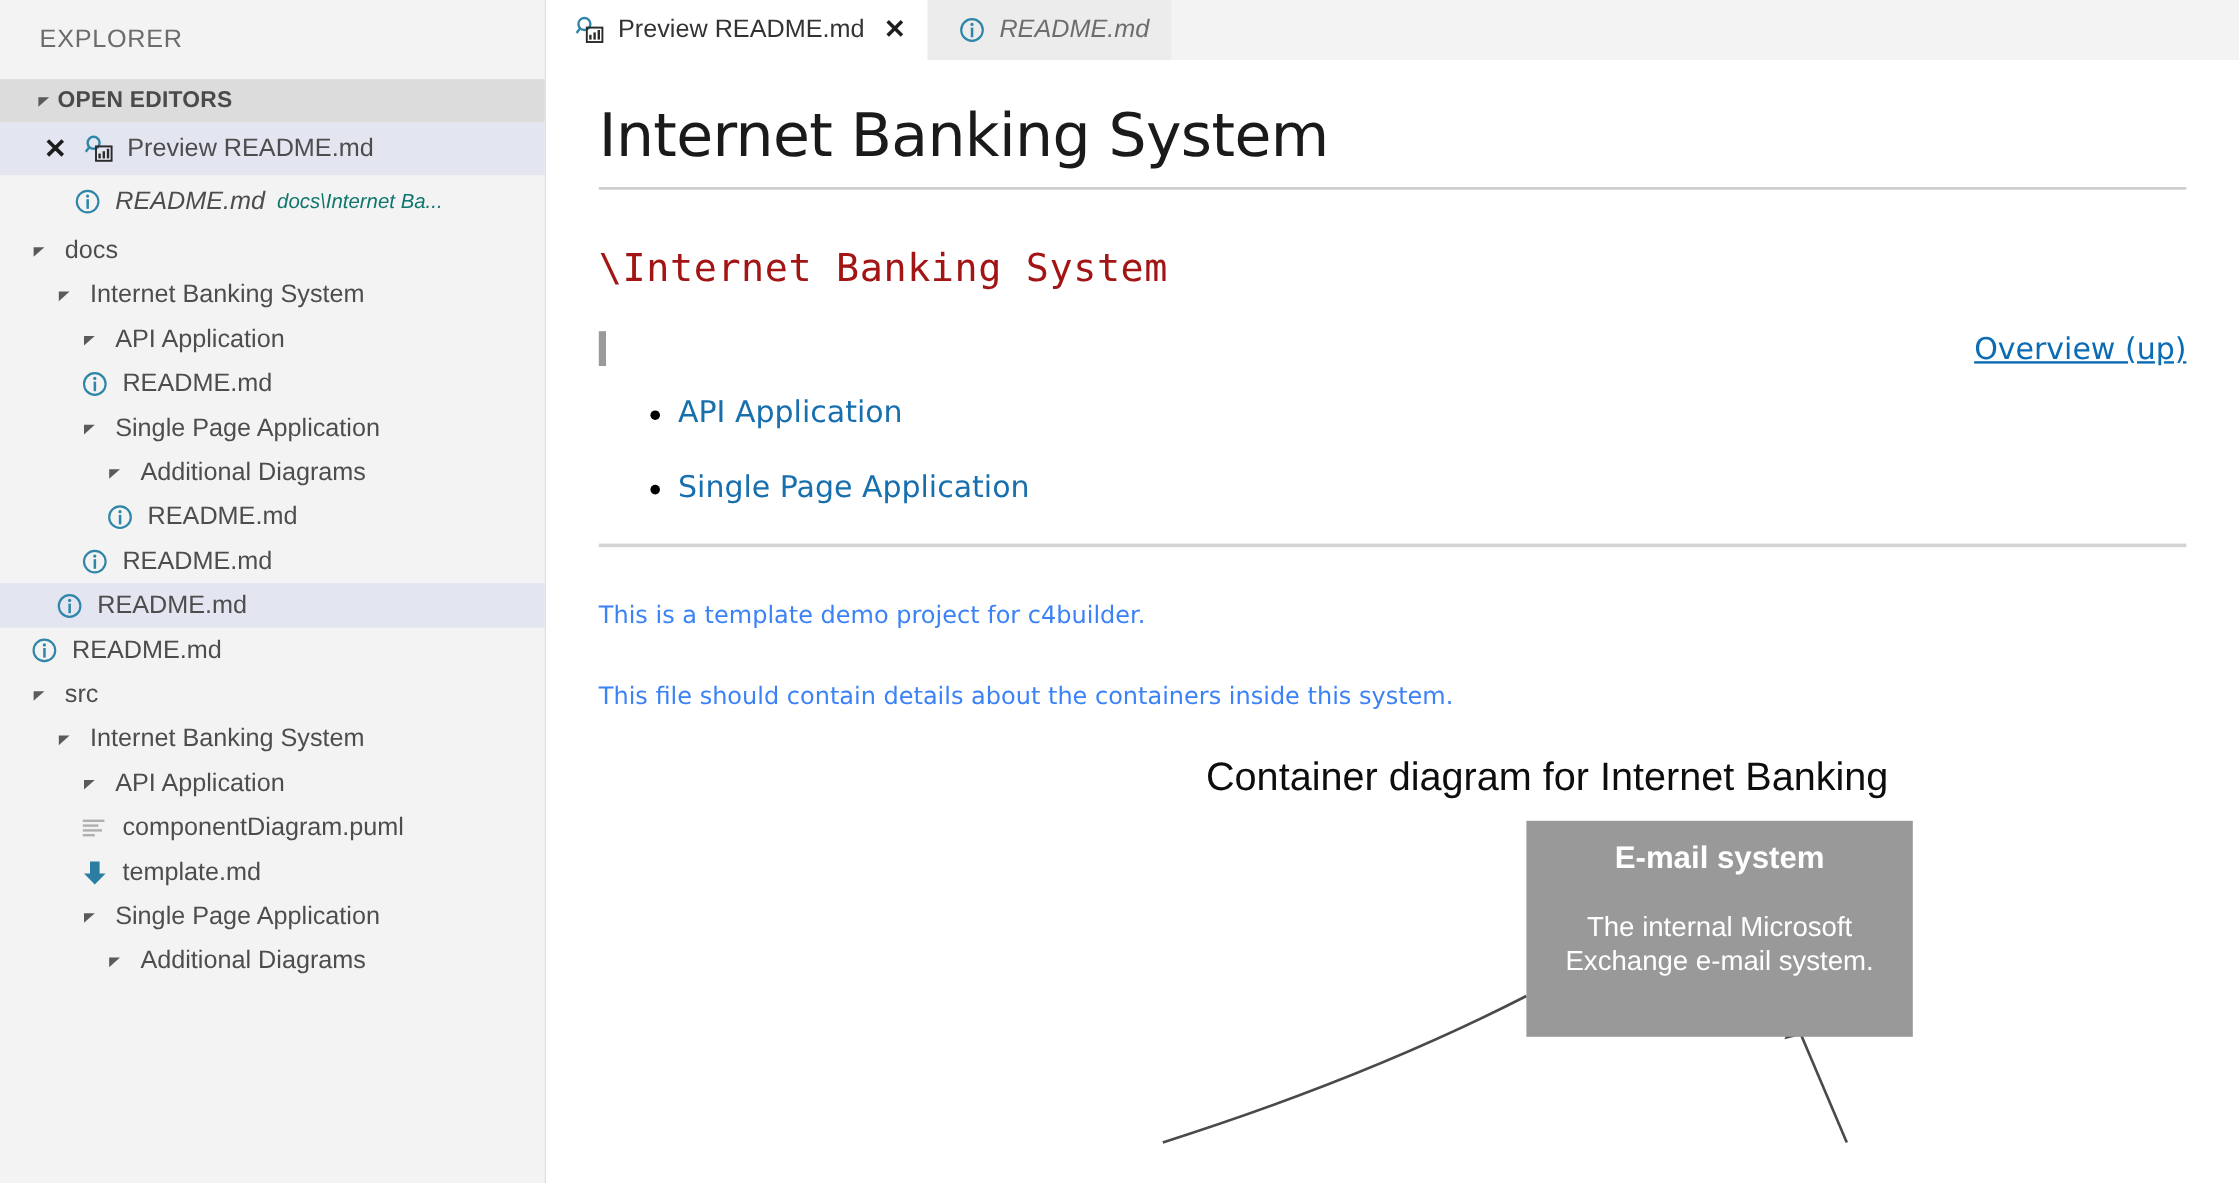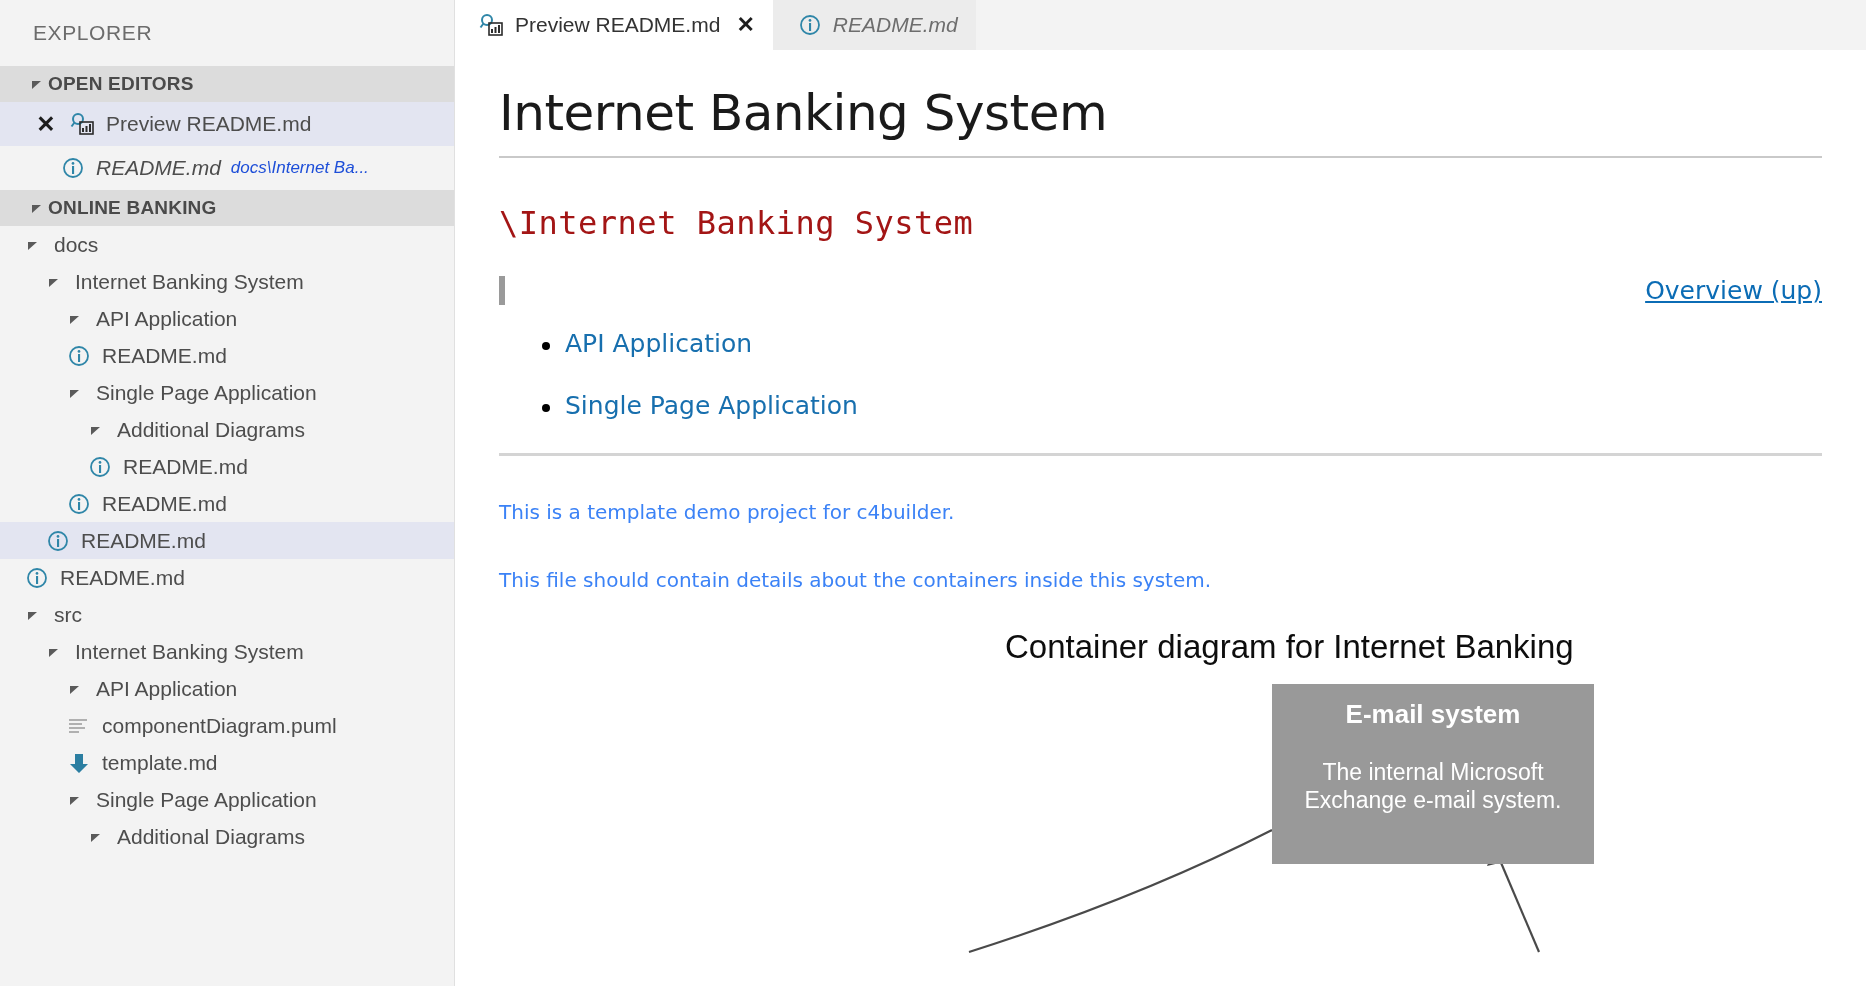--- a/index.html
+++ b/index.html
@@ -102,21 +102,21 @@
     height: 44px;
     display: flex;
     align-items: center;
     font-size: 21px;
     color: #4d4d4d;
     padding-left: 58px;
     box-sizing: border-box;
   }
   .italic { font-style: italic; }
   .dim-path {
-    color: #1d4ed8;
+    color: #0f766e;
     font-size: 17px;
     font-style: italic;
     margin-left: 10px;
     white-space: nowrap;
     overflow: hidden;
   }
 
   
   .tree-row {
     height: 37px;
@@ -330,28 +330,20 @@
         <svg width="24" height="24" viewBox="0 0 24 24">
           <circle cx="12" cy="12" r="9" fill="none" stroke="#2f86a8" stroke-width="1.8"></circle>
           <circle cx="12" cy="7.4" r="1.35" fill="#2f86a8"></circle>
           <rect x="11" y="10" width="2.1" height="8" fill="#2f86a8"></rect>
         </svg>
       </span>
       <span class="italic">README.md</span>
       <span class="dim-path">docs\Internet Ba...</span>
     </div>
 
-    <div class="section-header">
-      <span class="twisty">
-        <svg width="14" height="14" viewBox="0 0 14 14">
-            <path d="M2 4 L11 4 L2 12 Z" fill="#5a5a5a"></path>
-          </svg>
-      </span>
-      <span>ONLINE BANKING</span>
-    </div>
 
     <div id="tree">
         <div class="tree-row" style="padding-left: 22px;">
           <span class="twisty" style="margin-right: 10px;">
             <svg width="14" height="14" viewBox="0 0 14 14">
               <path d="M2 4 L11 4 L2 12 Z" fill="#5a5a5a"></path>
             </svg>
           </span>
           <span class="tree-label">docs</span>
         </div>

